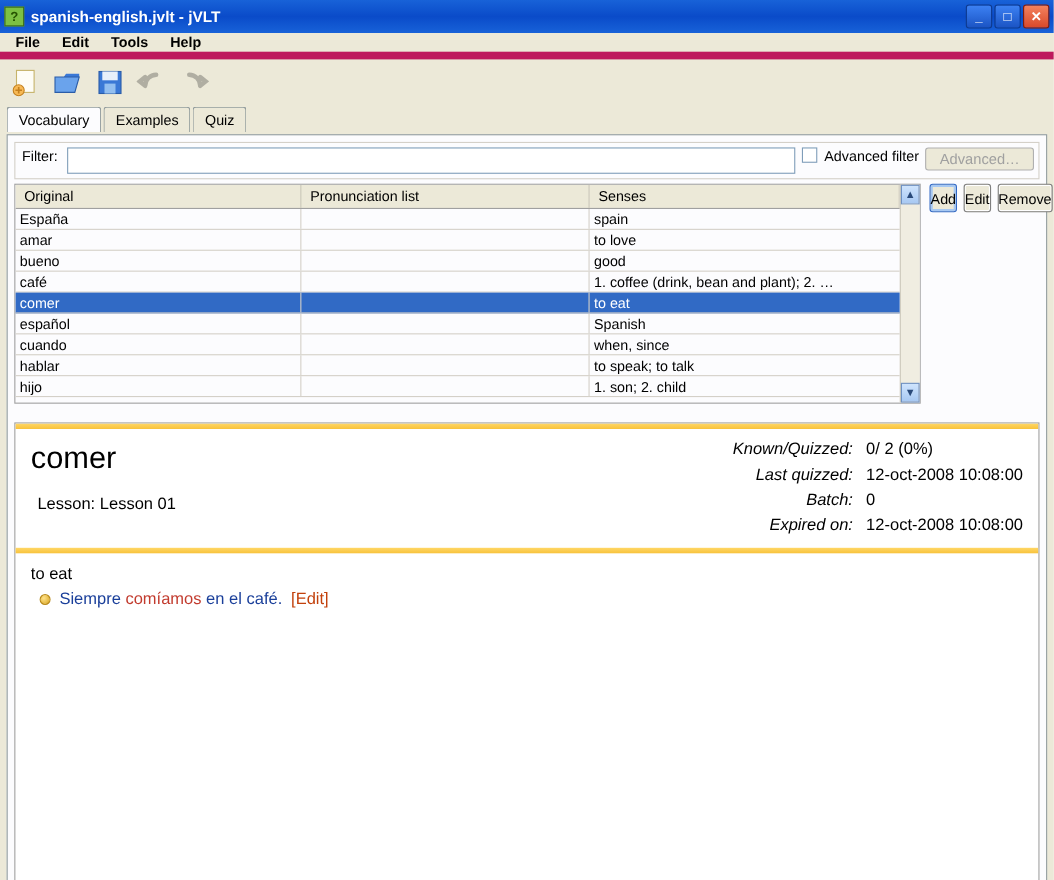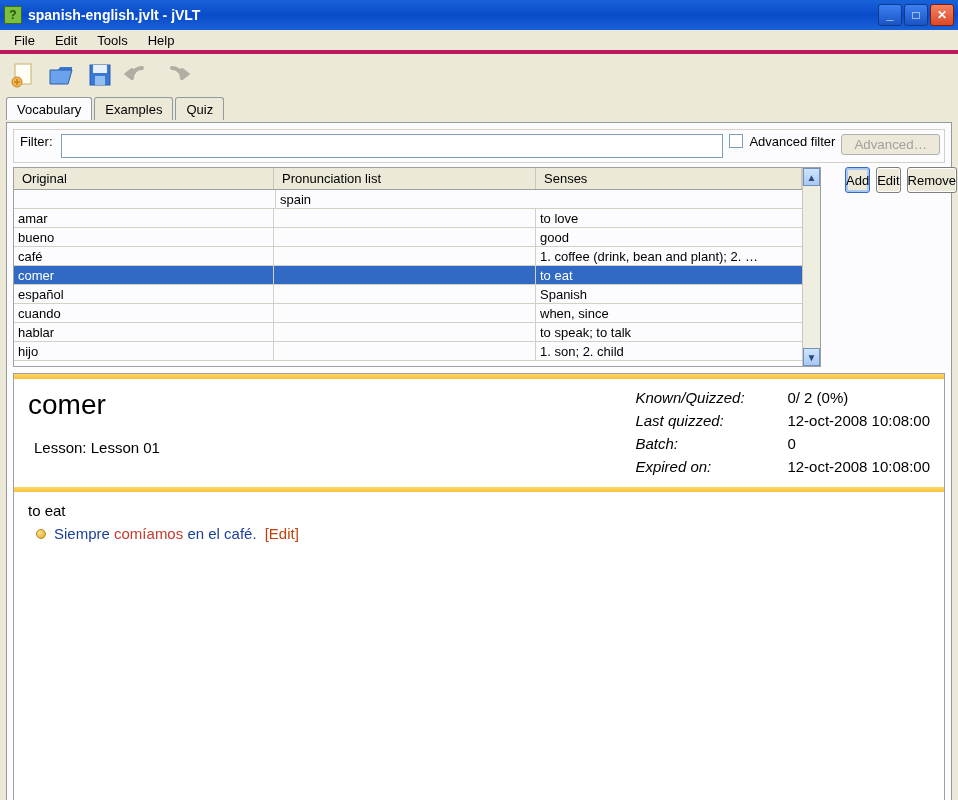--- a/index.html
+++ b/index.html
@@ -15,34 +15,34 @@
   background: linear-gradient(to bottom, #1862d8, #0a4bc9 50%, #1862d8);
   display: flex; align-items: center; padding: 0 4px;
   color: white; font-weight: bold; font-size: 14px;
 }
 .titlebar-icon { width: 18px; height: 18px; background:#7cc043; border:1px solid #3a6b1a; margin-right:6px; display:flex; align-items:center; justify-content:center; color:#265200; font-weight:bold; font-size:12px;}
 .titlebar-text { flex: 1; }
 .win-btns { display:flex; gap:2px; }
 .win-btn { width:24px; height:22px; border-radius:3px; display:flex; align-items:center; justify-content:center; font-family:Arial; font-size:12px; font-weight:bold;}
 .win-min,.win-max{ background:linear-gradient(to bottom,#3c81f3,#1b54c4); border:1px solid #0f3a8e; color:white;}
 .win-close{ background:linear-gradient(to bottom,#f4825e,#d9492a); border:1px solid #8a1a05; color:white;}
-.menubar { height:24px; background:#ece9d8; display:flex; align-items:center; padding:0 6px; gap:4px; border-bottom:4px solid #be185d;}
+.menubar { height:24px; background:#ece9d8; display:flex; align-items:center; padding:0 6px; gap:4px; border-bottom:7px solid #be185d;font-weight:bold;}
 .menu-item { padding:2px 8px; cursor:default; }
 .toolbar { height:42px; display:flex; align-items:center; padding:4px 8px; gap:6px;}
 .tbtn { width:32px; height:32px; display:flex; align-items:center; justify-content:center;}
 .tabbar { display:flex; align-items:flex-start; padding:0 6px; height:26px; gap:2px;}
 .tab { padding:4px 10px 3px; background:#ece9d8; border:1px solid #919b9c; border-bottom:none; border-radius:3px 3px 0 0; font-size:13px; position:relative; top:1px;}
 .tab.active { background:#fcfcfe; z-index:2;}
 .content-frame { margin:0 6px 0px; background:#fcfcfe; border:1px solid #919b9c; padding:6px; height:690px; display:flex; flex-direction:column;}
 .filter-row { display:flex; align-items:flex-start; gap:6px; padding:4px; border:1px solid #d4d0c8; margin-bottom:4px;}
 .filter-label{ padding:0 2px;}
 .filter-input { flex:1; height:24px; border:1px solid #7f9db9; padding:0 4px; font-size:13px;}
 .adv-check { width:14px; height:14px; border:1px solid #7f9db9; background:white;}
 .adv-btn { padding:2px 12px; border:1px solid #b0b0b0; background:#ece9d8; color:#a0a0a0; border-radius:3px;}
-.table-area { display:flex; gap:24px; height:200px; margin-bottom:6px;}
+.table-area { display:flex; gap:8px; height:200px; margin-bottom:17px;}
 .table-wrap { flex:1; display:flex; border:1px solid #a0a0a0;}
 .table-scroll { flex:1; overflow:hidden; position:relative;}
 .thead { display:flex; background:#ece9d8; height:22px; border-bottom:1px solid #a0a0a0;}
 .th { padding:2px 8px; border-right:1px solid #cac7ba; font-size:13px; display:flex; align-items:center;}
 .th0{ width:260px;} .th1{ width:262px;} .th2{ flex:1;}
 .tbody {}
 .tr { display:flex; height:19px; border-bottom:1px solid #d4d0c8; font-size:13px;}
 .tr.selected { background:#316ac5; color:white;}
 .td { padding:0 4px; display:flex; align-items:center; overflow:hidden; white-space:nowrap;}
 .td0{ width:260px; border-right:1px solid #d4d0c8;} .td1{ width:262px; border-right:1px solid #d4d0c8;} .td2{ flex:1;}
@@ -52,21 +52,21 @@
 .side-btns { width:100px; display:flex; flex-direction:row; gap:6px;}
 .side-btn { height:26px; border:1px solid #7f7f7f; background:#ece9d8; border-radius:3px; font-size:13px; box-shadow:inset 0 0 0 1px #fff;}
 .side-btn:first-child{ border:1px solid #3169c6; box-shadow:inset 0 0 0 2px #a7c8f2;}
 .detail-panel { flex:1; border:1px solid #a0a0a0; background:white; overflow:hidden;}
 .ybar { height:5px; background:linear-gradient(#ffd766,#f8c23b);}
 .detail-top { display:flex; padding:10px 14px 12px; gap:20px;}
 .word-block{ flex:1;}
 .word-head { font-size:28px; font-weight:normal; font-family:Arial;}
 .lesson-line { margin-top:18px; font-size:15px; padding-left:6px;}
 .stats-block { display:grid; grid-template-columns:140px auto; gap:6px 12px; font-size:15px;}
-.stat-label{ font-style:italic; text-align:left;}
+.stat-label{ font-style:italic; text-align:right;}
 .detail-body { padding:10px 14px; font-size:15px;}
 .sense-line{ margin-bottom:6px;}
 .example-line{ display:flex; align-items:center; gap:8px; padding-left:8px; color:#1a3f9a;}
 .bullet{ width:10px; height:10px; border-radius:50%; background:radial-gradient(circle at 35% 35%, #ffe28a, #d8a520); border:1px solid #b8891a;}
 .ex-text .highlight{ color:#c23b2e;}
 .ex-text .link{ color:#1a3f9a;}
 .ex-edit{ color:#c2410c;}
 svg { display:block; }
 </style>
 </head>
@@ -141,20 +141,21 @@
   <div class="table-area">
     <div class="table-wrap">
       <div class="table-scroll">
         <div class="thead">
           <div class="th th0">Original</div>
           <div class="th th1">Pronunciation list</div>
           <div class="th th2">Senses</div>
         </div>
         <div class="tbody" id="tbody">
             <div class="tr">
+              <div class="td td0">España</div>
               <div class="td td1"></div>
               <div class="td td2">spain</div>
             </div>
             <div class="tr">
               <div class="td td0">amar</div>
               <div class="td td1"></div>
               <div class="td td2">to love</div>
             </div>
             <div class="tr">
               <div class="td td0">bueno</div>

